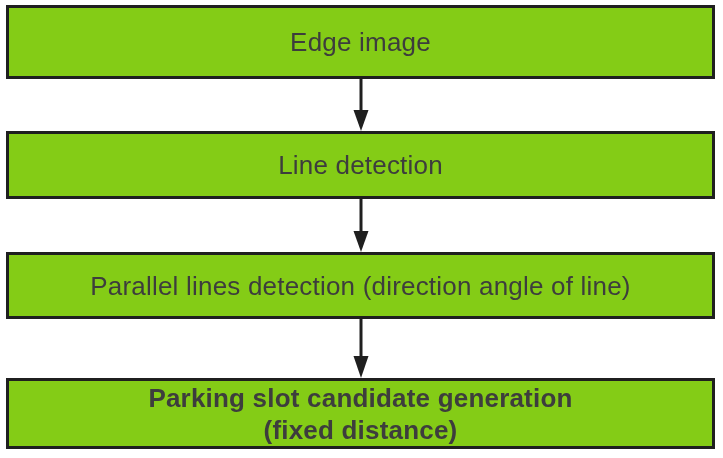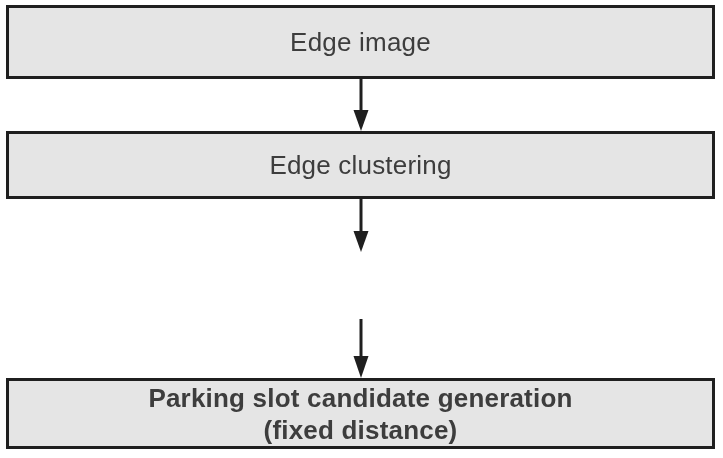--- a/index.html
+++ b/index.html
@@ -14,21 +14,21 @@
     background: #ffffff;
     font-family: "Liberation Sans", "DejaVu Sans", sans-serif;
     overflow: hidden;
   }
   .box {
     position: absolute;
     left: 6px;
     width: 709px;
     box-sizing: border-box;
     border: 3px solid #1f1f1f;
-    background: #e5e5e5;
+    background: #84cc16;
     display: flex;
     align-items: center;
     justify-content: center;
     text-align: center;
   }
   .box-label {
     color: #3d3d3d;
     font-size: 26px;
     line-height: 32px;
     white-space: pre-line;
@@ -56,28 +56,31 @@
   <div class="box box1">
     <span class="box-label">Edge image</span>
   </div>
 
   <svg class="arrow arrow1" viewBox="0 0 20 52" xmlns="http://www.w3.org/2000/svg">
     <line x1="10" y1="0" x2="10" y2="34" stroke="#1f1f1f" stroke-width="3"></line>
     <polygon points="2.5,31 17.5,31 10,52" fill="#1f1f1f"></polygon>
   </svg>
 
   <div class="box box2">
-    <span class="box-label">Edge clustering</span>
+    <span class="box-label">Line detection</span>
   </div>
 
   <svg class="arrow arrow2" viewBox="0 0 20 53" xmlns="http://www.w3.org/2000/svg">
     <line x1="10" y1="0" x2="10" y2="35" stroke="#1f1f1f" stroke-width="3"></line>
     <polygon points="2.5,32 17.5,32 10,53" fill="#1f1f1f"></polygon>
   </svg>
 
+  <div class="box box3">
+    <span class="box-label">Parallel lines detection (direction angle of line)</span>
+  </div>
 
   <svg class="arrow arrow3" viewBox="0 0 20 59" xmlns="http://www.w3.org/2000/svg">
     <line x1="10" y1="0" x2="10" y2="40" stroke="#1f1f1f" stroke-width="3"></line>
     <polygon points="2.5,37 17.5,37 10,59" fill="#1f1f1f"></polygon>
   </svg>
 
   <div class="box box4">
     <span class="box-label">Parking slot candidate generation
 (fixed distance)</span>
   </div>

